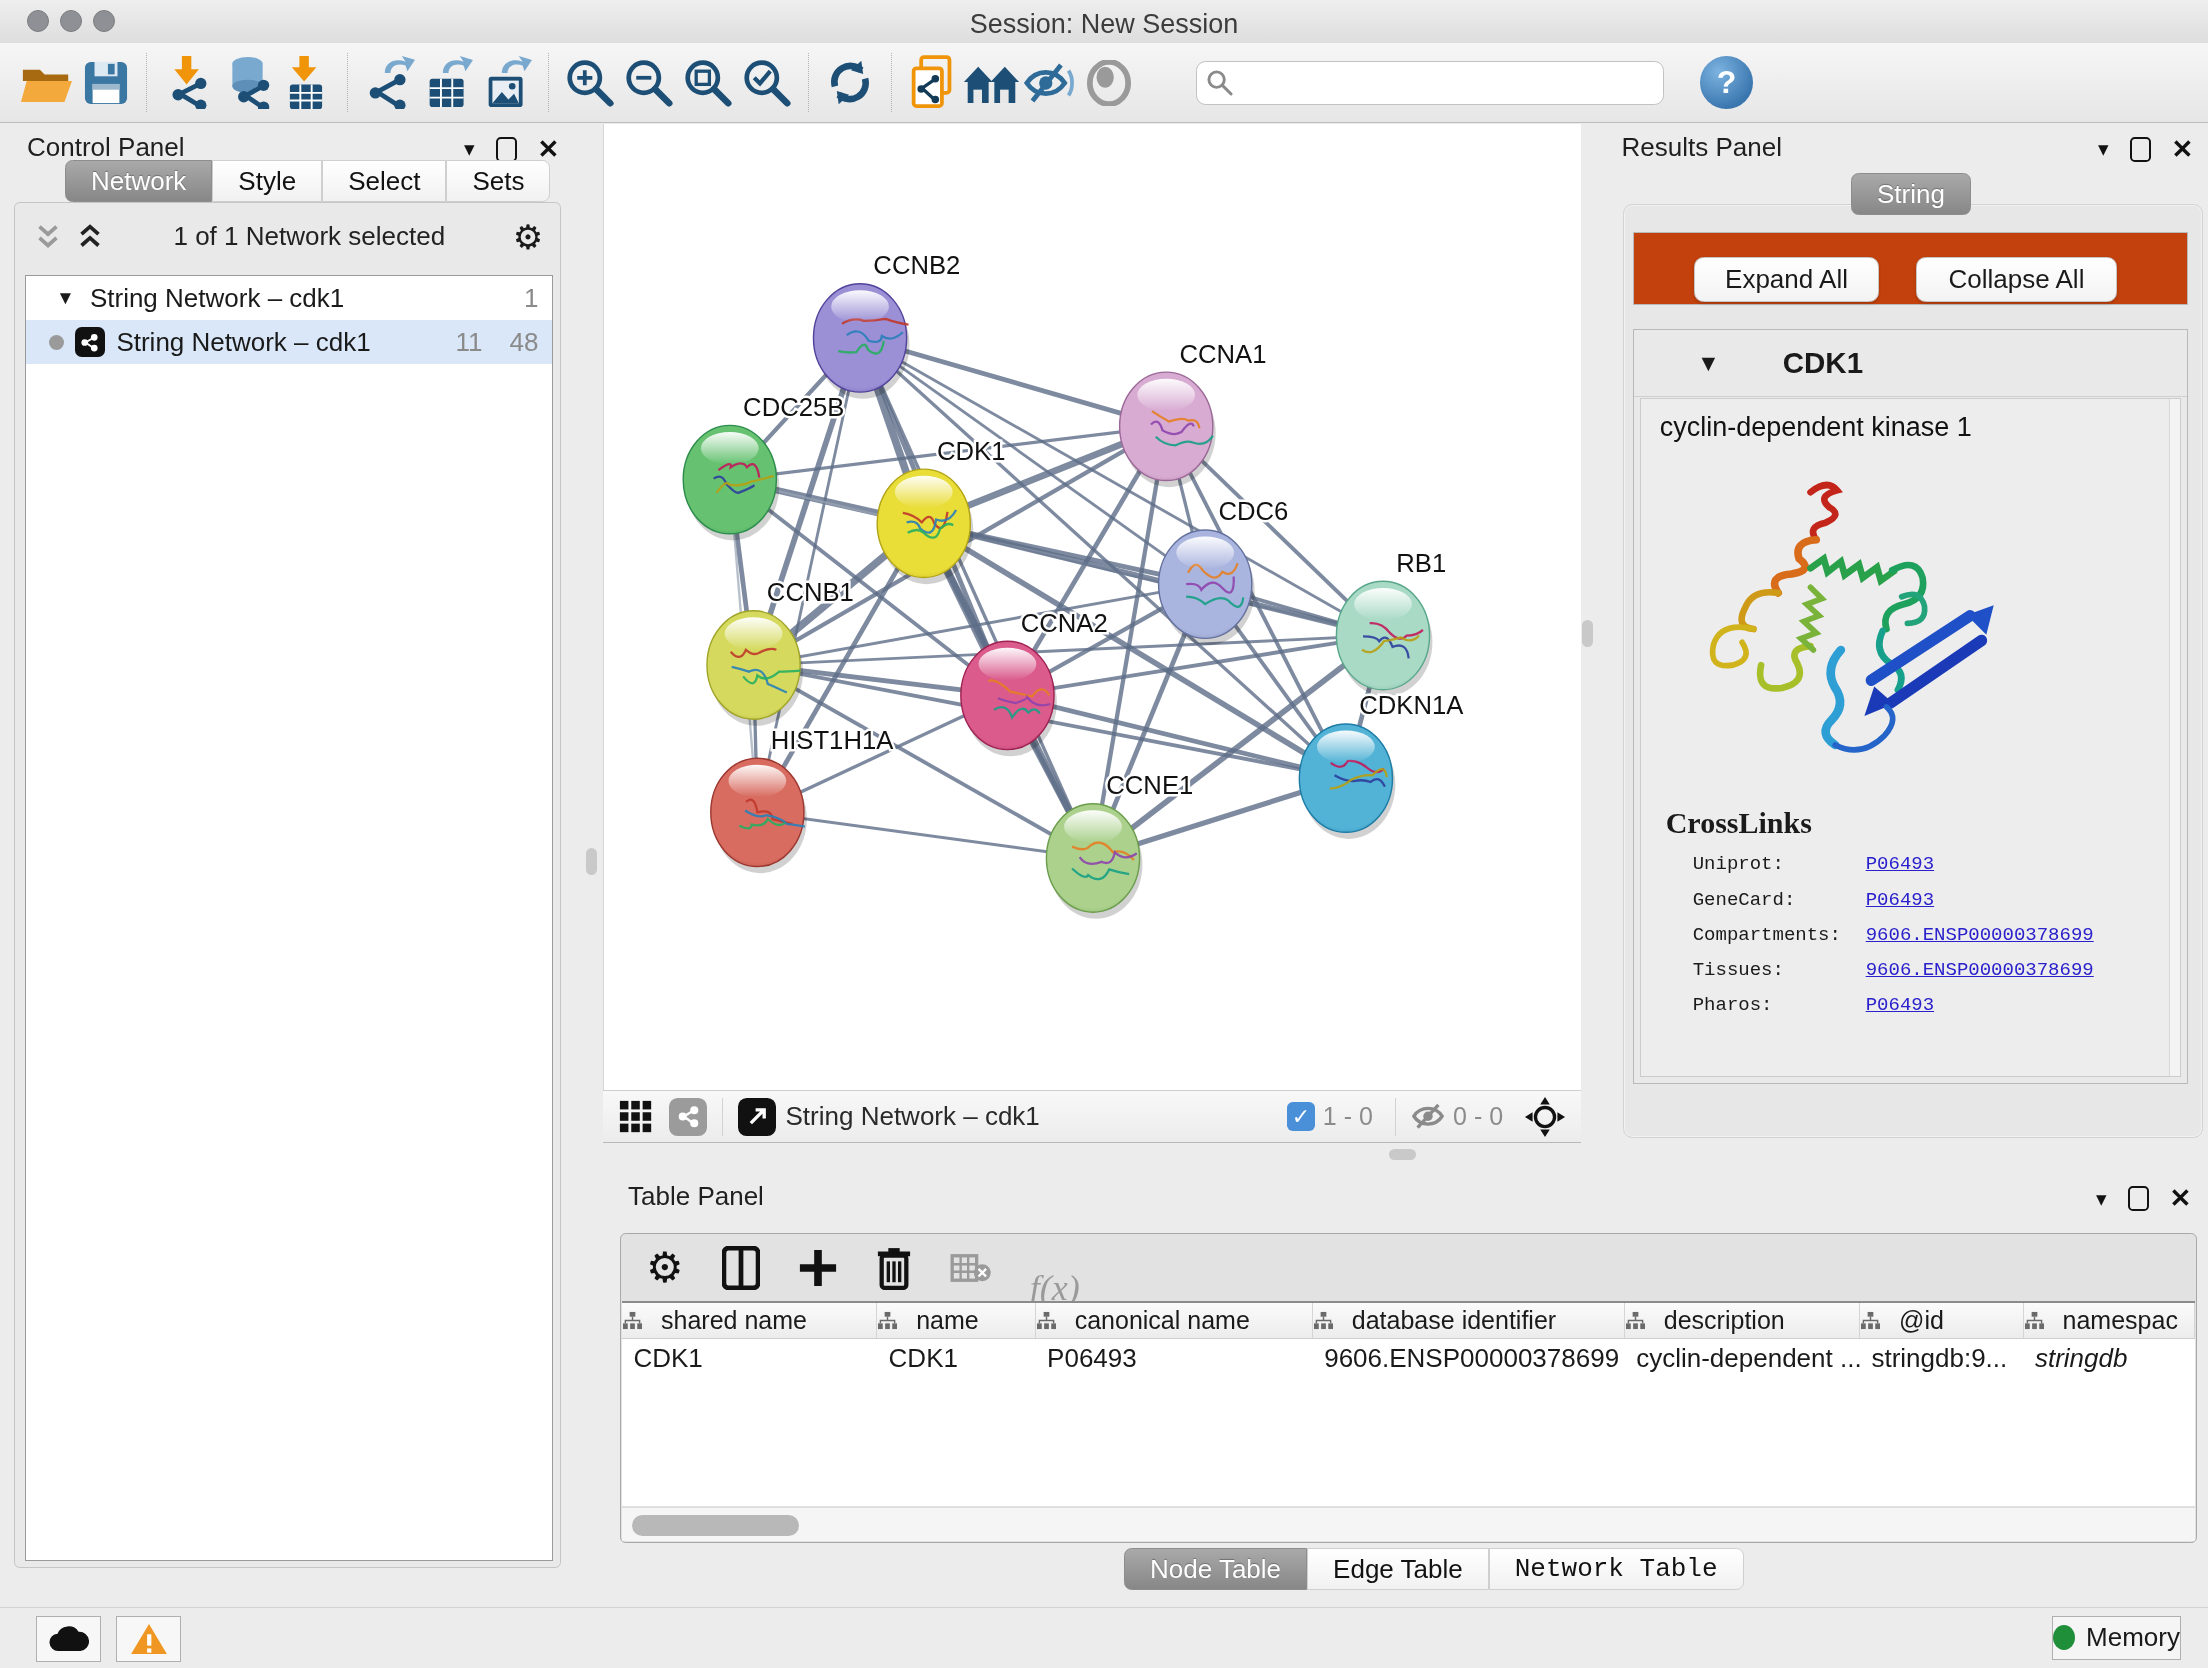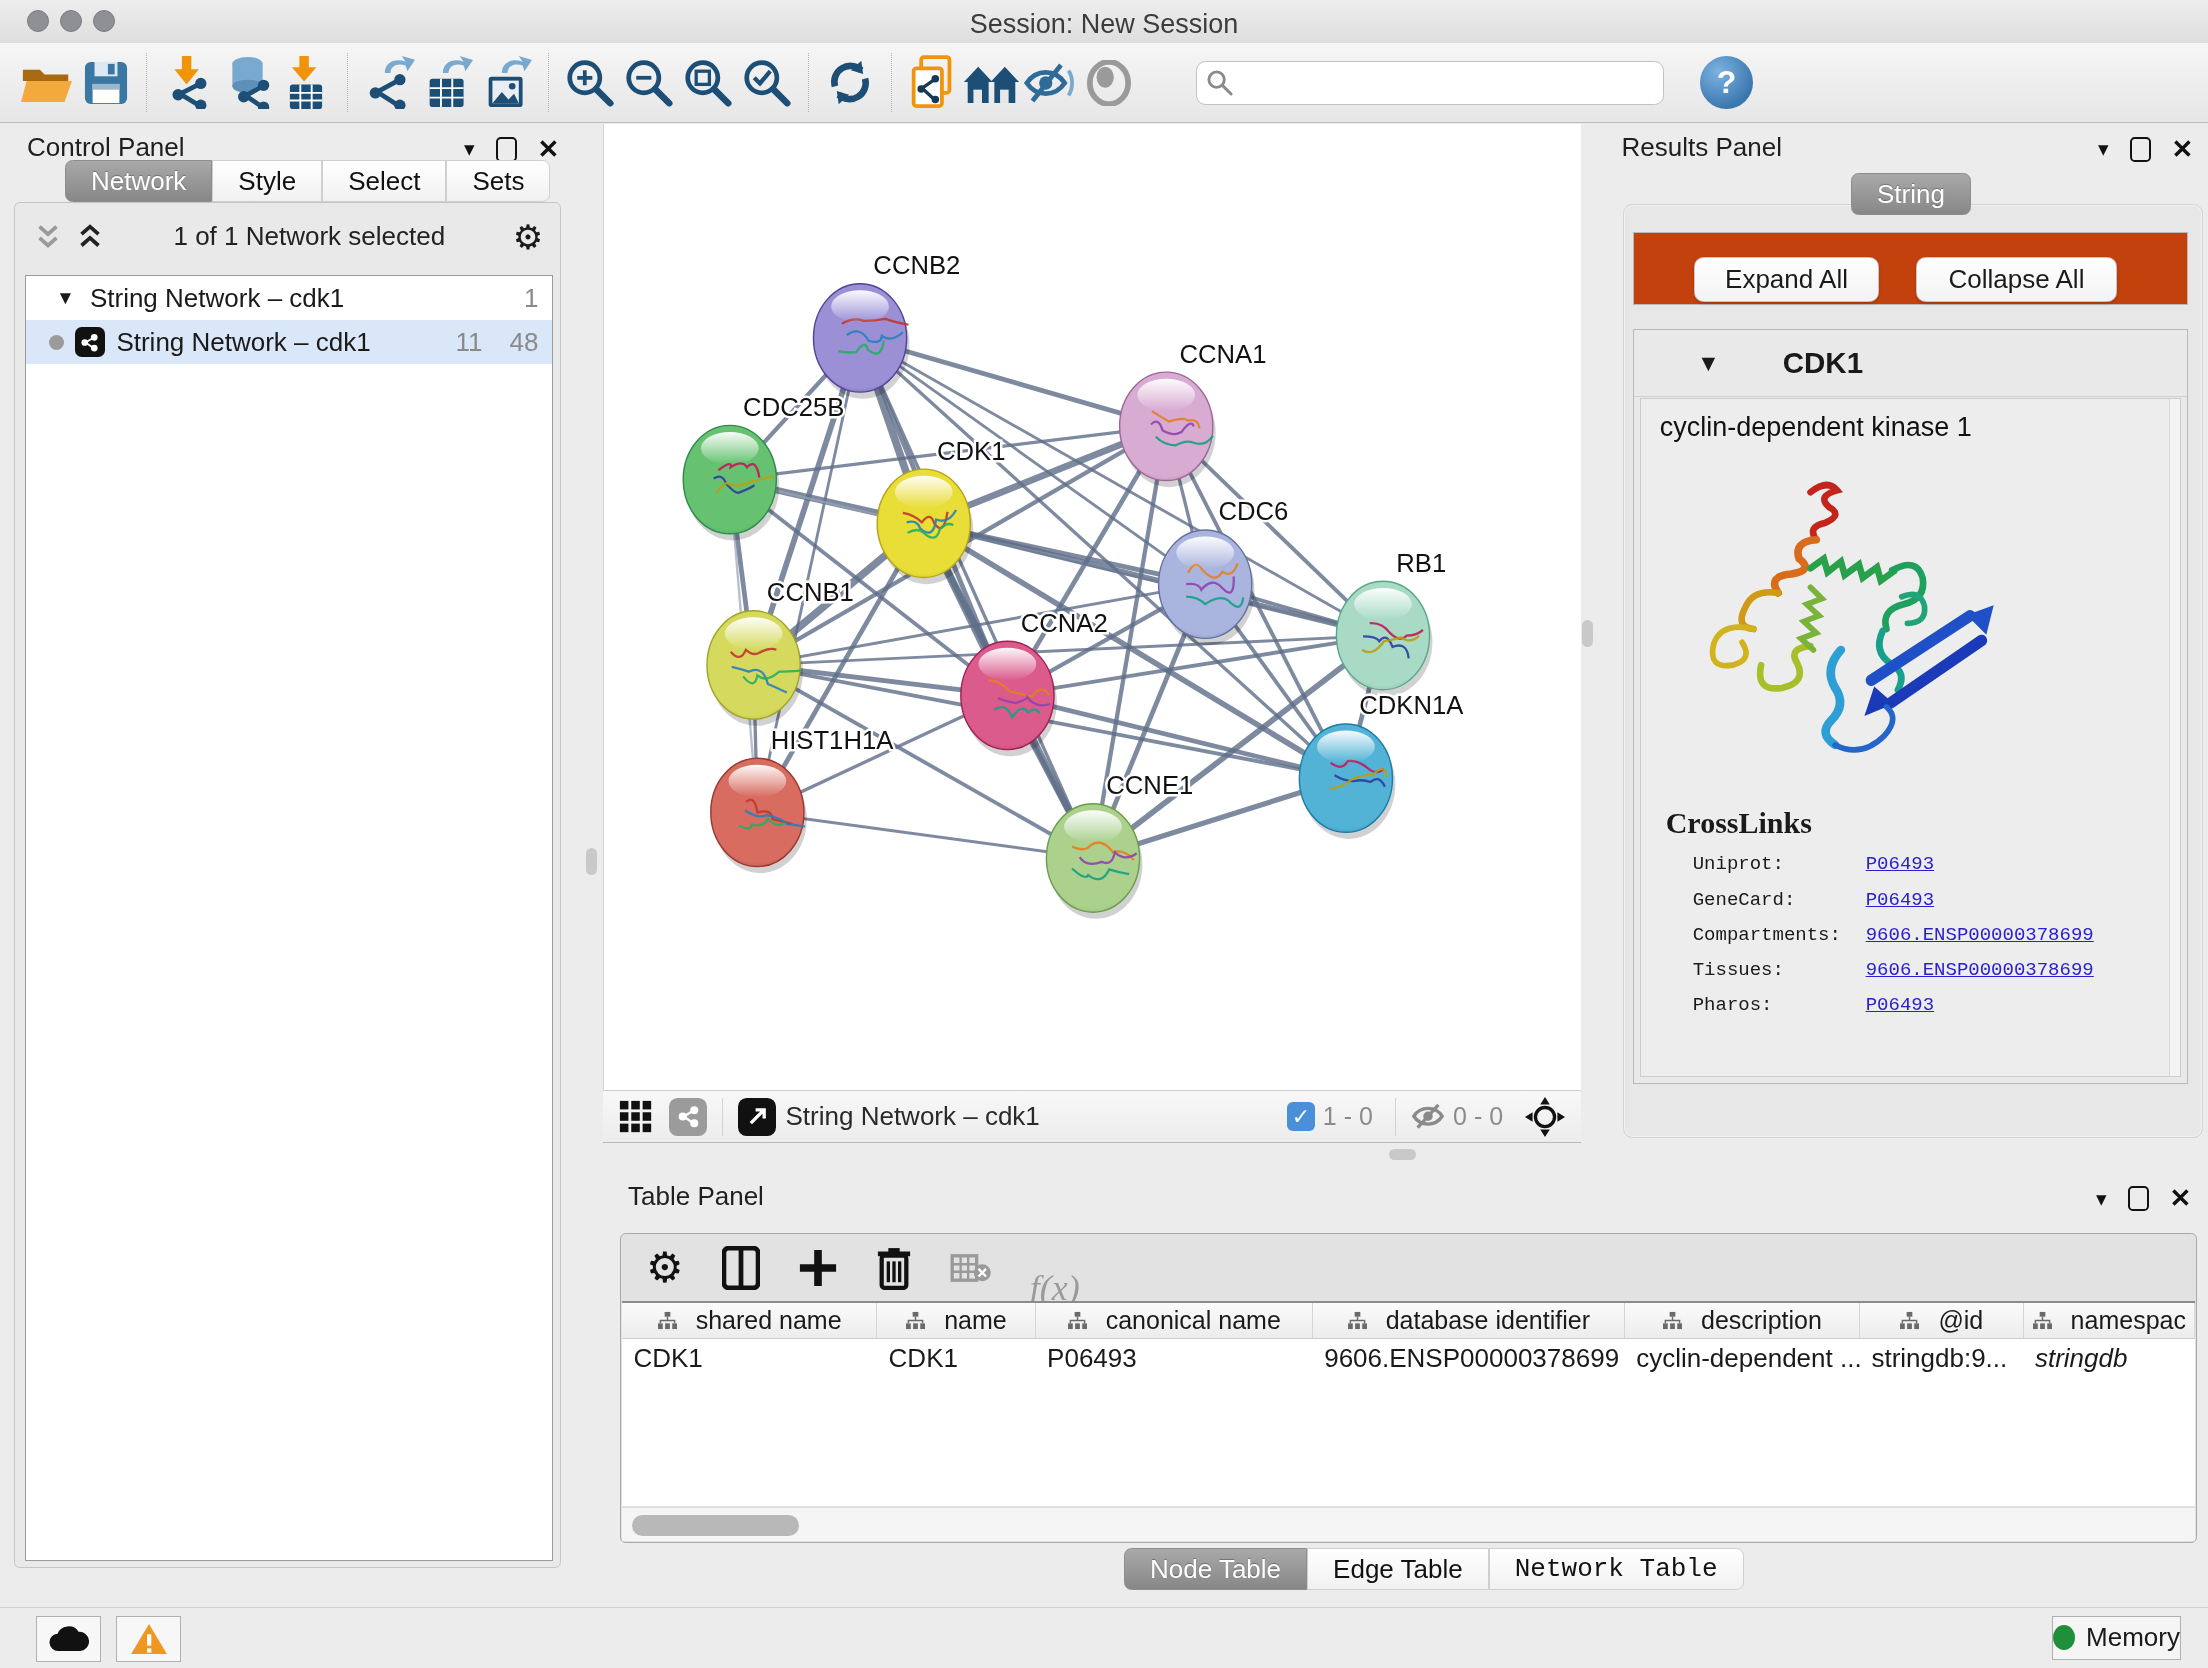--- a/index.html
+++ b/index.html
@@ -105,21 +105,21 @@
   #table-panel{position:absolute;left:603px;top:1166px;width:1605px;height:441px;}
   #tp-title{position:absolute;left:25px;top:15px;}
   #tp-box{position:absolute;left:17px;top:67px;width:1577px;height:310px;
     background:#e2e2e2;border:1px solid #a8a8a8;border-radius:5.7px;}
   #tp-toolbar{position:absolute;left:0;top:0;right:0;height:67px;display:flex;
     align-items:center;padding:0 25px;gap:38px;}
   #tp-table{position:absolute;left:1px;top:67px;right:1px;bottom:36px;background:#fff;
     border-top:2.9px solid #8b8b8b;overflow:hidden;}
   #tp-header{display:flex;height:36px;background:linear-gradient(#fbfbfb,#ececec);
     border-bottom:1px solid #cfcfcf;}
-  .th{display:flex;align-items:center;justify-content:center;gap:18px;
+  .th{display:flex;align-items:center;gap:18px;
     font-size:25px;border-right:1px solid #d5d5d5;overflow:hidden;white-space:nowrap;}
   #tp-row{display:flex;height:38px;background:#fff;}
   .td{font-size:26px;display:flex;align-items:center;padding-left:11.4px;
     overflow:hidden;white-space:nowrap;}
   #tp-scrollrow{position:absolute;left:1px;right:1px;bottom:1px;height:34px;
     background:#f5f5f5;border-top:1px solid #dcdcdc;}
   #tp-thumb{position:absolute;left:9.5px;top:6.7px;width:167px;height:21px;
     border-radius:10.5px;background:#b8b8b8;}
   #tp-tabs{position:absolute;left:521px;top:382px;display:flex;}
   #tp-tabs .tab:first-child{border-radius:7.6px 0 0 7.6px;}

